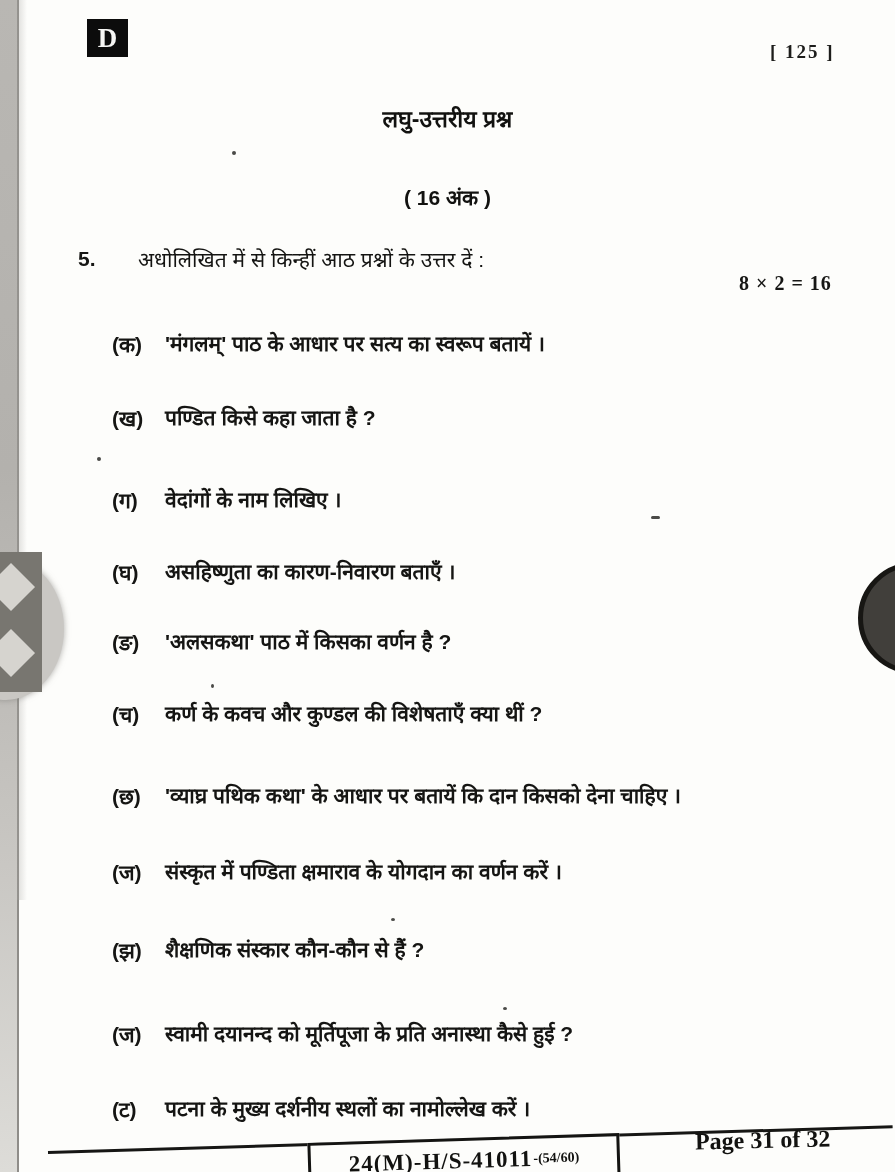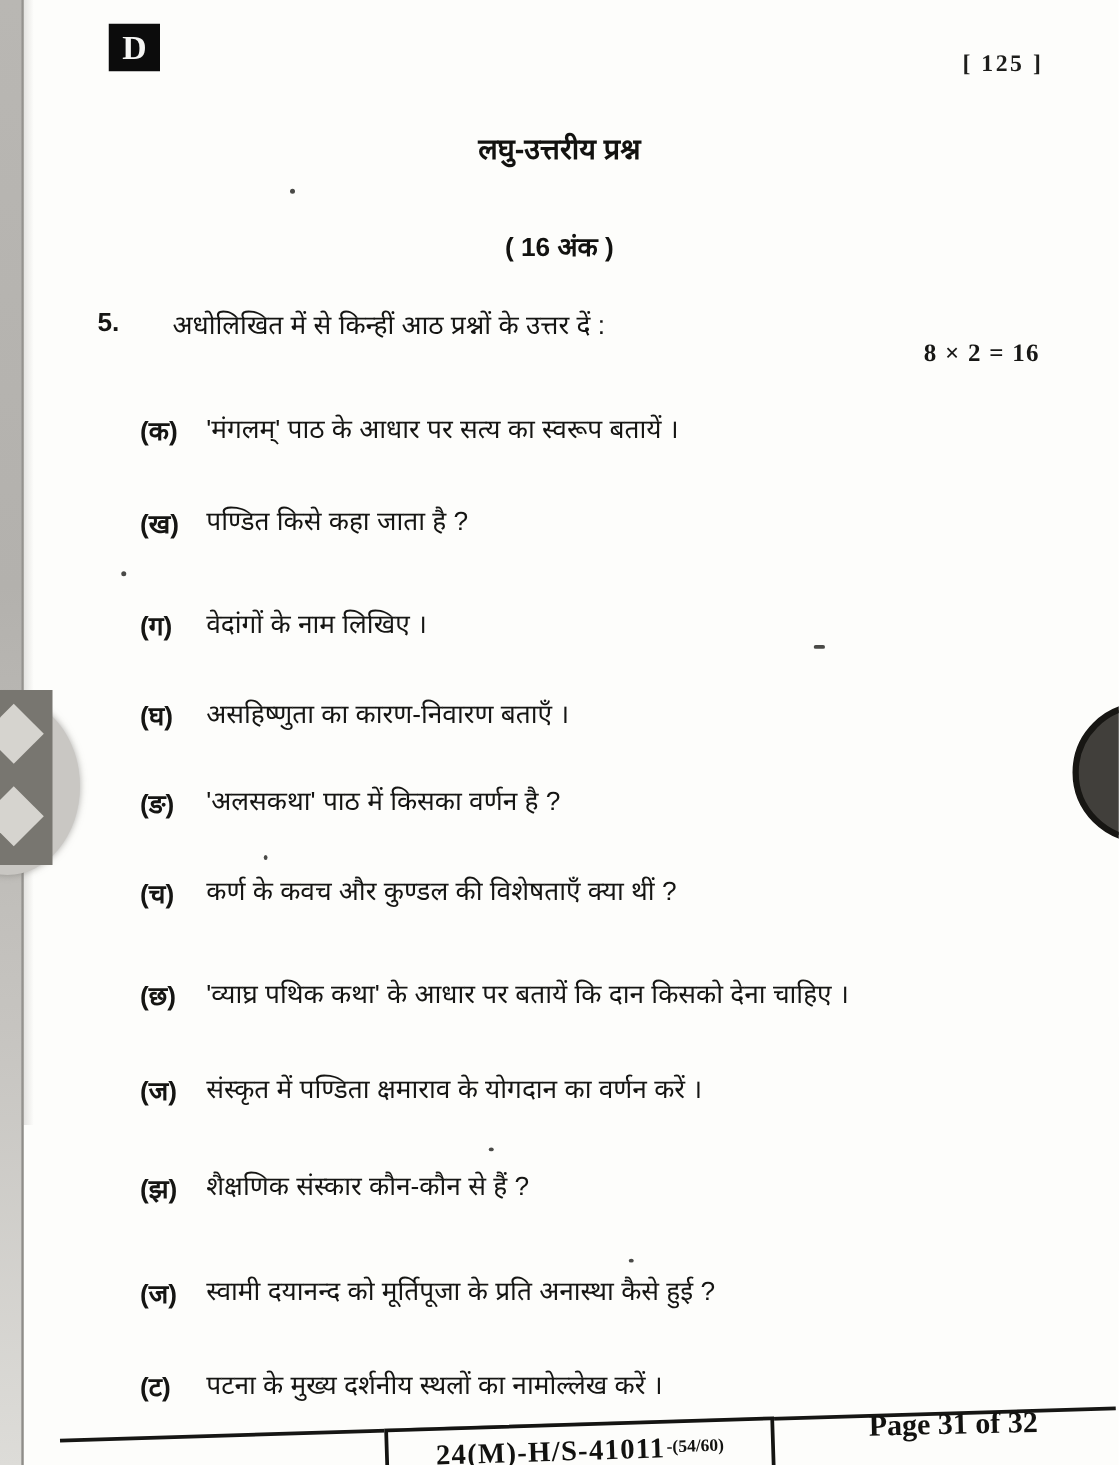--- a/index.html
+++ b/index.html
@@ -77,21 +77,21 @@
     font-size:20px;font-weight:600;color:#171715;letter-spacing:1px;margin-top:28px;
   }
   
   .q-item{position:absolute;left:0;width:860px;}
   .q-label{
     position:absolute;left:112px;top:0;width:50px;
     font-size:21px;font-weight:600;color:#151513;
   }
   .q-text{
     position:absolute;left:165px;top:0;width:680px;
-    font-size:21px;font-weight:400;color:#151513;line-height:1.35;
+    font-size:21px;font-weight:700;color:#151513;line-height:1.35;
   }
   
   .footer-rule{
     position:absolute;left:48px;top:1151px;width:845px;height:3px;
     background:#161614;transform:rotate(-1.75deg);transform-origin:left center;
   }
   .footer-code-box{
     position:absolute;left:308px;top:1138px;width:306px;height:40px;
     border:3px solid #141412;background:#fdfdfb;
     transform:rotate(-1.8deg);

